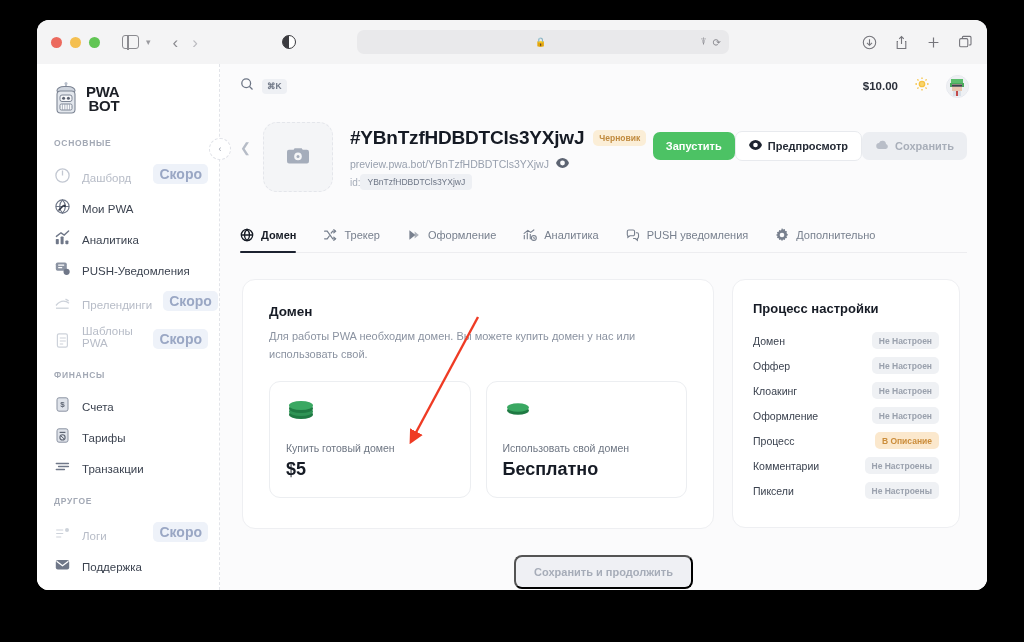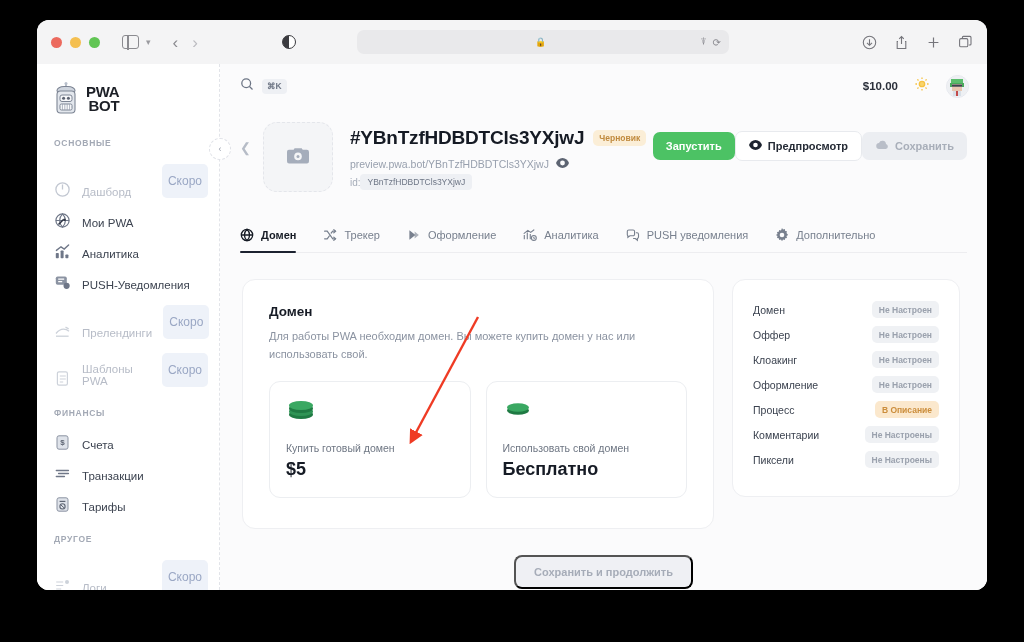--- a/index.html
+++ b/index.html
@@ -62,21 +62,21 @@
      border-right: 1px dashed #e2e4e9; }
   .logo { display:flex; align-items:center; gap:7px; padding: 4px 0 0 16px; margin-bottom: 22px; }
   .logo-badge { width:26px; height:34px; position:relative; }
   .logo-text { font-weight: bold; font-size: 15px; line-height: 14px; color:#1c1f26; letter-spacing:-.3px;text-align:right; }
 
   .sec-label { font-size: 8.5px; font-weight:bold; letter-spacing:.7px; color:#a3a9b5; padding: 0 0 0 17px; margin: 14px 0 9px; }
   .nav-item { display:flex; align-items:flex-end; gap:11px; padding: 7px 12px 7px 17px; font-size:11.5px; color:#3c4350; cursor:pointer; position:relative; }
   .nav-item.dim { color:#b7bcc7; }
   .nav-ico { width:17px; height:17px; flex:none; display:flex; align-items:center; justify-content:center; }
   .nav-ico svg { display:block; }
-  .soon { margin-left:auto; font-size:12px; color:#9aa7c4; background:#eef2f9; border-radius:5px; padding:10px 6px; font-weight:400; }
+  .soon { margin-left:auto; font-size:14px; color:#9aa7c4; background:#eef2f9; border-radius:5px; padding:2px 6px; font-weight:700; }
 
   .collapse-btn {
     position:absolute; right:-11px; top: 74px; width:22px; height:22px; border-radius:50%;
     background:#fff; border:1px dashed #e0e2e8; display:flex; align-items:center; justify-content:center;
     font-size:9px; color:#9aa0ad; z-index: 5;
   }
 
   
   .main { flex:1; background:#fbfbfc; position:relative; overflow:hidden; }
   .topbar { height: 44px; display:flex; align-items:center; padding: 0 18px 0 20px; }
@@ -290,38 +290,38 @@
               <span class="nav-ico">
                 <svg width="17" height="17" viewBox="0 0 17 17" fill="none">
                   <rect x="3" y="1.8" width="11" height="13.4" rx="2" fill="#dfe3ea" stroke="#8b93a2" stroke-width="1"></rect>
                   <text x="8.5" y="11" font-size="8" font-family="sans-serif" fill="#5d6472" text-anchor="middle" font-weight="bold">$</text>
                 </svg>
               </span>
               <span>Счета</span>
             </div>
             <div class="nav-item">
               <span class="nav-ico">
-                <svg width="17" height="17" viewBox="0 0 17 17" fill="none" stroke="#6f7788" stroke-width="1.5" stroke-linecap="round">
-                  <path d="M2.4 5.4h12"></path>
-                  <path d="M4.6 8.5h9.8"></path>
-                  <path d="M2.4 11.6h8"></path>
-                </svg>
-              </span>
-              <span>Транзакции</span>
-            </div>
-            <div class="nav-item">
-              <span class="nav-ico">
                 <svg width="17" height="17" viewBox="0 0 17 17" fill="none">
                   <rect x="3" y="1.8" width="11" height="13.4" rx="2" fill="#dfe3ea" stroke="#8b93a2" stroke-width="1"></rect>
                   <path d="M5.6 5.4h5.8" stroke="#5d6472" stroke-width="1.2"></path>
                   <circle cx="8.5" cy="10.4" r="2.6" fill="none" stroke="#5d6472" stroke-width="1.1"></circle>
                   <path d="M7 9l3 2.8" stroke="#5d6472" stroke-width="1"></path>
                 </svg>
               </span>
               <span>Тарифы</span>
+            </div>
+            <div class="nav-item">
+              <span class="nav-ico">
+                <svg width="17" height="17" viewBox="0 0 17 17" fill="none" stroke="#6f7788" stroke-width="1.5" stroke-linecap="round">
+                  <path d="M2.4 5.4h12"></path>
+                  <path d="M4.6 8.5h9.8"></path>
+                  <path d="M2.4 11.6h8"></path>
+                </svg>
+              </span>
+              <span>Транзакции</span>
             </div>
             <div class="sec-label">ДРУГОЕ</div>
             <div class="nav-item dim">
               <span class="nav-ico">
                 <svg width="17" height="17" viewBox="0 0 17 17" fill="none" stroke="#cdd2da" stroke-width="1.2">
                   <path d="M2.2 5h7M2.2 8.5h7M2.2 12h5"></path>
                   <circle cx="13" cy="5" r="2" fill="#cdd2da" stroke="none"></circle>
                 </svg>
               </span>
               <span>Логи</span>
@@ -511,20 +511,21 @@
                     <ellipse cx="15" cy="10.5" rx="11" ry="4.3" fill="#3aa862"></ellipse>
                   </svg>
                 </div>
                 <div class="opt-label">Использовать свой домен</div>
                 <div class="opt-price">Бесплатно</div>
               </div>
             </div>
           </section>
 
           <aside class="card card-steps">
+            <div class="steps-title">Процесс настройки</div>
             <div id="steps-root">
                 <div class="step">
                   <span class="step-name">Домен</span>
                   <span class="chip chip-off">Не Настроен</span>
                 </div>
                 <div class="step">
                   <span class="step-name">Оффер</span>
                   <span class="chip chip-off">Не Настроен</span>
                 </div>
                 <div class="step">

